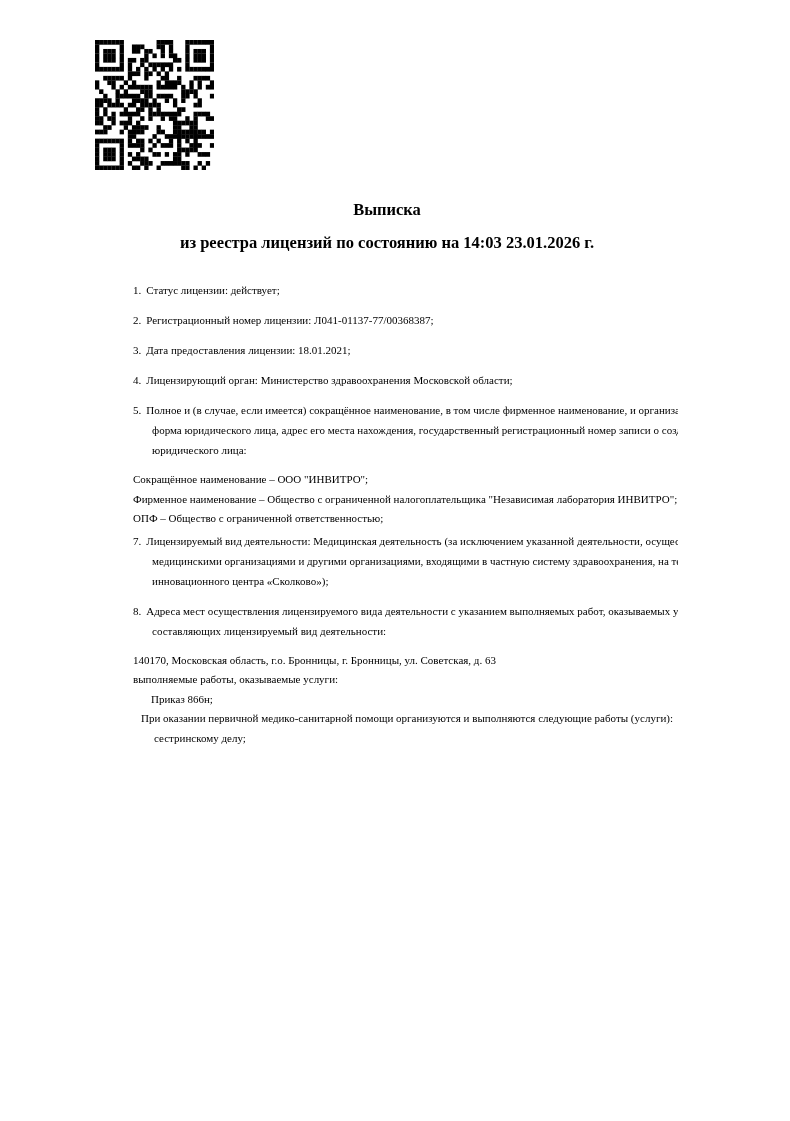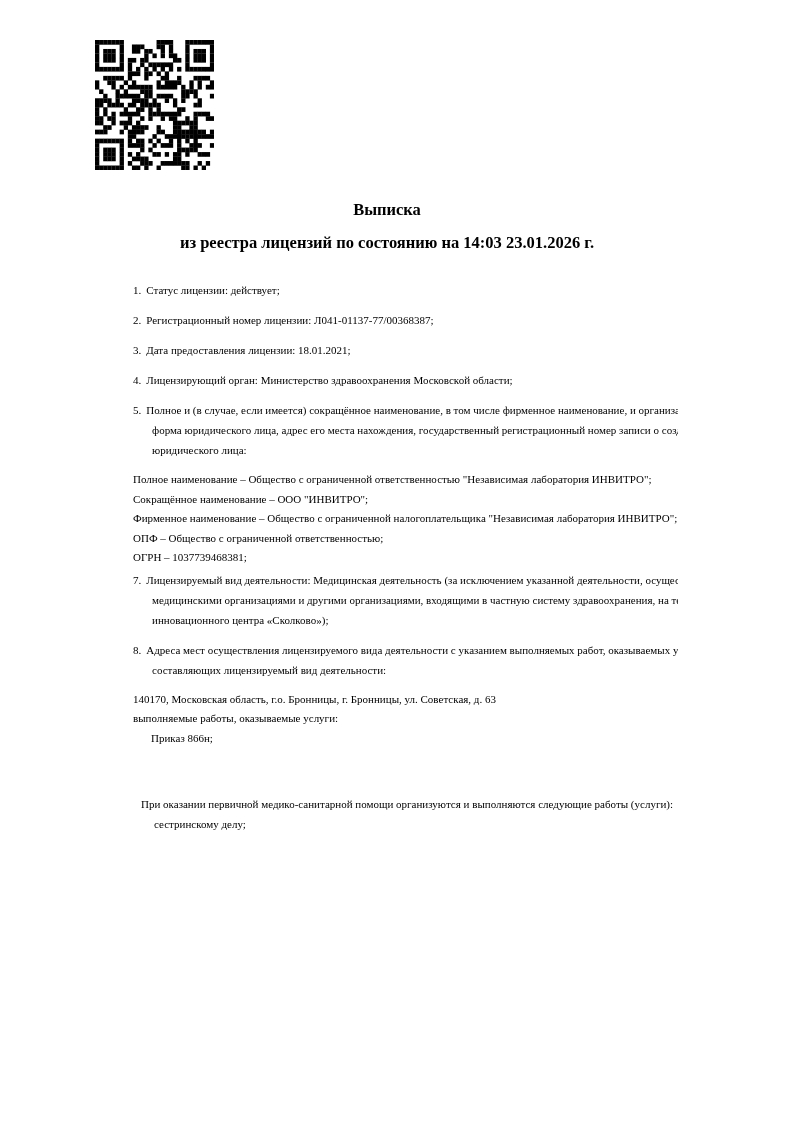--- a/index.html
+++ b/index.html
@@ -27,21 +27,21 @@
     font-size:11px;line-height:20px;
   }
   .item{margin:0 0 10px 0;padding-left:19px;text-indent:-19px;}
   .num{margin-right:5px;}
   .org{line-height:19.5px;margin:0 0 2px 0;}
   .addr{line-height:19.5px;}
   .ind-order{margin-left:18px;}
   .ind-group{margin-left:8px;}
   .ind-cond{text-indent:16px;}
   .ind-item{margin-left:21px;}
-  .just{text-align:justify;margin-top:47px;}
+  .just{text-align:justify;}
 </style>
 </head>
 <body>
 
 <div class="page">
 
   <svg id="qr" class="qr" viewBox="0 0 29 29" preserveAspectRatio="none">
       <rect x="15" y="0" width="1.05" height="1.05" fill="#000000"></rect>
       <rect x="16" y="0" width="1.05" height="1.05" fill="#000000"></rect>
       <rect x="17" y="0" width="1.05" height="1.05" fill="#000000"></rect>
@@ -479,25 +479,23 @@
 
     <p class="item"><span class="num">2.</span><span>Регистрационный номер лицензии: Л041-01137-77/00368387;</span></p>
 
     <p class="item"><span class="num">3.</span><span>Дата предоставления лицензии: 18.01.2021;</span></p>
 
     <p class="item"><span class="num">4.</span><span>Лицензирующий орган: Министерство здравоохранения Московской области;</span></p>
 
     <p class="item"><span class="num">5.</span><span>Полное и (в случае, если имеется) сокращённое наименование, в том числе фирменное наименование, и организационно-правовая форма юридического лица, адрес его места нахождения, государственный регистрационный номер записи о создании юридического лица:</span></p>
 
     <div class="org">
-      <div>Полное наименование – Общество с ограниченной ответственностью "Независимая лаборатория ИНВИТРО";</div>
       <div>Сокращённое наименование – ООО "ИНВИТРО";</div>
       <div>Фирменное наименование – Общество с ограниченной налогоплательщика "Независимая лаборатория ИНВИТРО";</div>
       <div>ОПФ – Общество с ограниченной ответственностью;</div>
-      <div>ОГРН – 1037739468381;</div>
     </div>
 
 
     <p class="item"><span class="num">7.</span><span>Лицензируемый вид деятельности: Медицинская деятельность (за исключением указанной деятельности, осуществляемой медицинскими организациями и другими организациями, входящими в частную систему здравоохранения, на территории инновационного центра «Сколково»);</span></p>
 
     <p class="item"><span class="num">8.</span><span>Адреса мест осуществления лицензируемого вида деятельности с указанием выполняемых работ, оказываемых услуг, составляющих лицензируемый вид деятельности:</span></p>
 
     <div class="addr">
       <div>140170, Московская область, г.о. Бронницы, г. Бронницы, ул. Советская, д. 63</div>
       <div>выполняемые работы, оказываемые услуги:</div>

